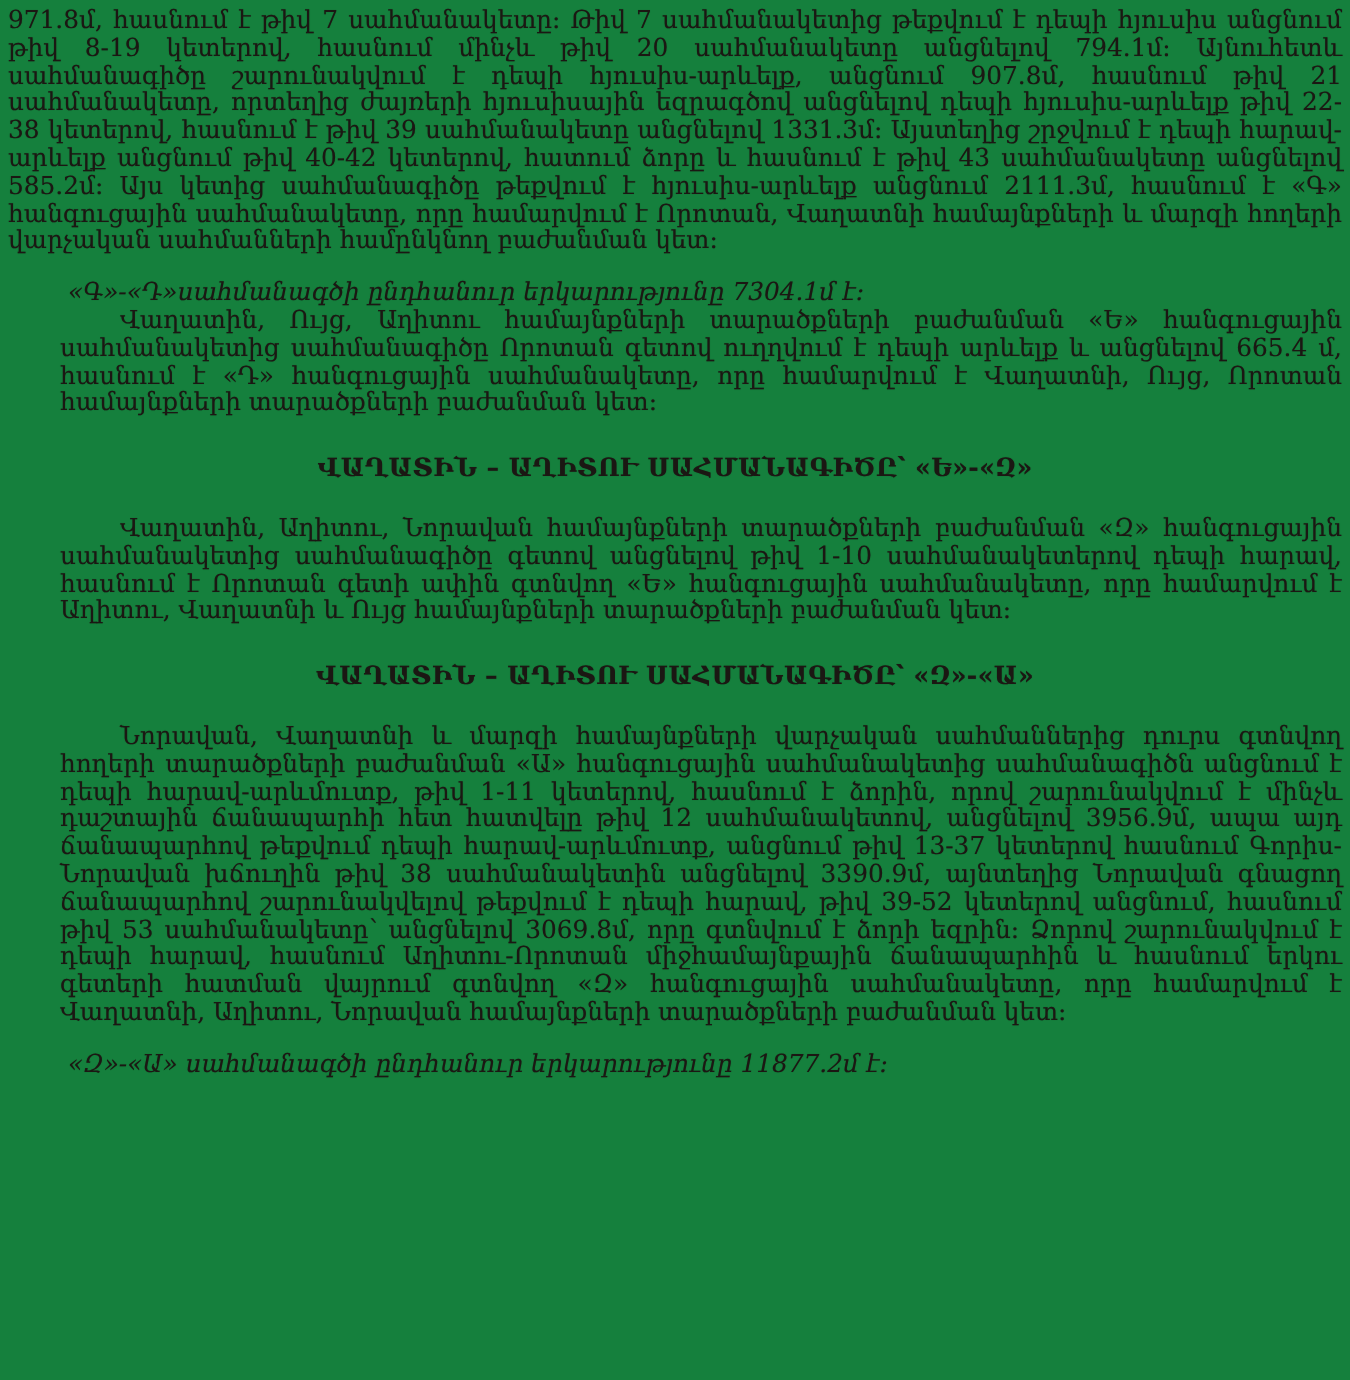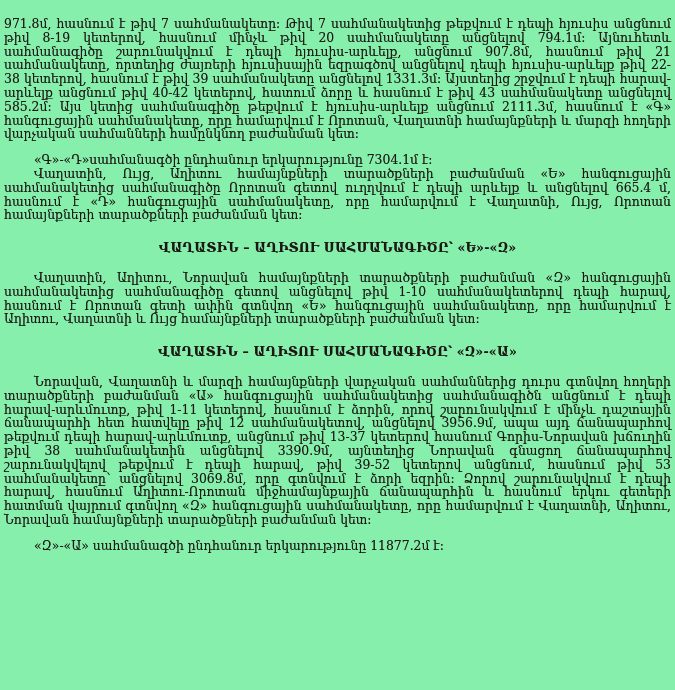--- a/index.html
+++ b/index.html
@@ -9,39 +9,41 @@
   }
   body {
     width: 675px;
     height: 690px;
     overflow: hidden;
   }
   .page {
     box-sizing: border-box;
     width: 675px;
     height: 690px;
-    padding: 17px 4px 0 4px;
+    padding: 3px 4px 0 4px;
     font-family: "DejaVu Serif", "Liberation Serif", serif;
     font-size: 12.4px;
     line-height: 13.8px;
     color: #1b1713;
-    background: #86efac;
+    background: #15803d;
     text-shadow: 0 0 0.4px rgba(30, 24, 18, 0.45);
   }
   .para {
     margin: 0;
     text-align: justify;
   }
   .para.indented {
     text-indent: 30px;
+    margin-left: 26px;
   }
   .note {
     margin: 12px 0 0 0;
     text-align: left;
     text-indent: 30px;
+    font-style: italic;
   }
   .heading {
     margin: 19px 0 16px 0;
     text-align: center;
     font-size: 12.6px;
     font-weight: bold;
     letter-spacing: 0.2px;
   }
 </style>
 </head>

